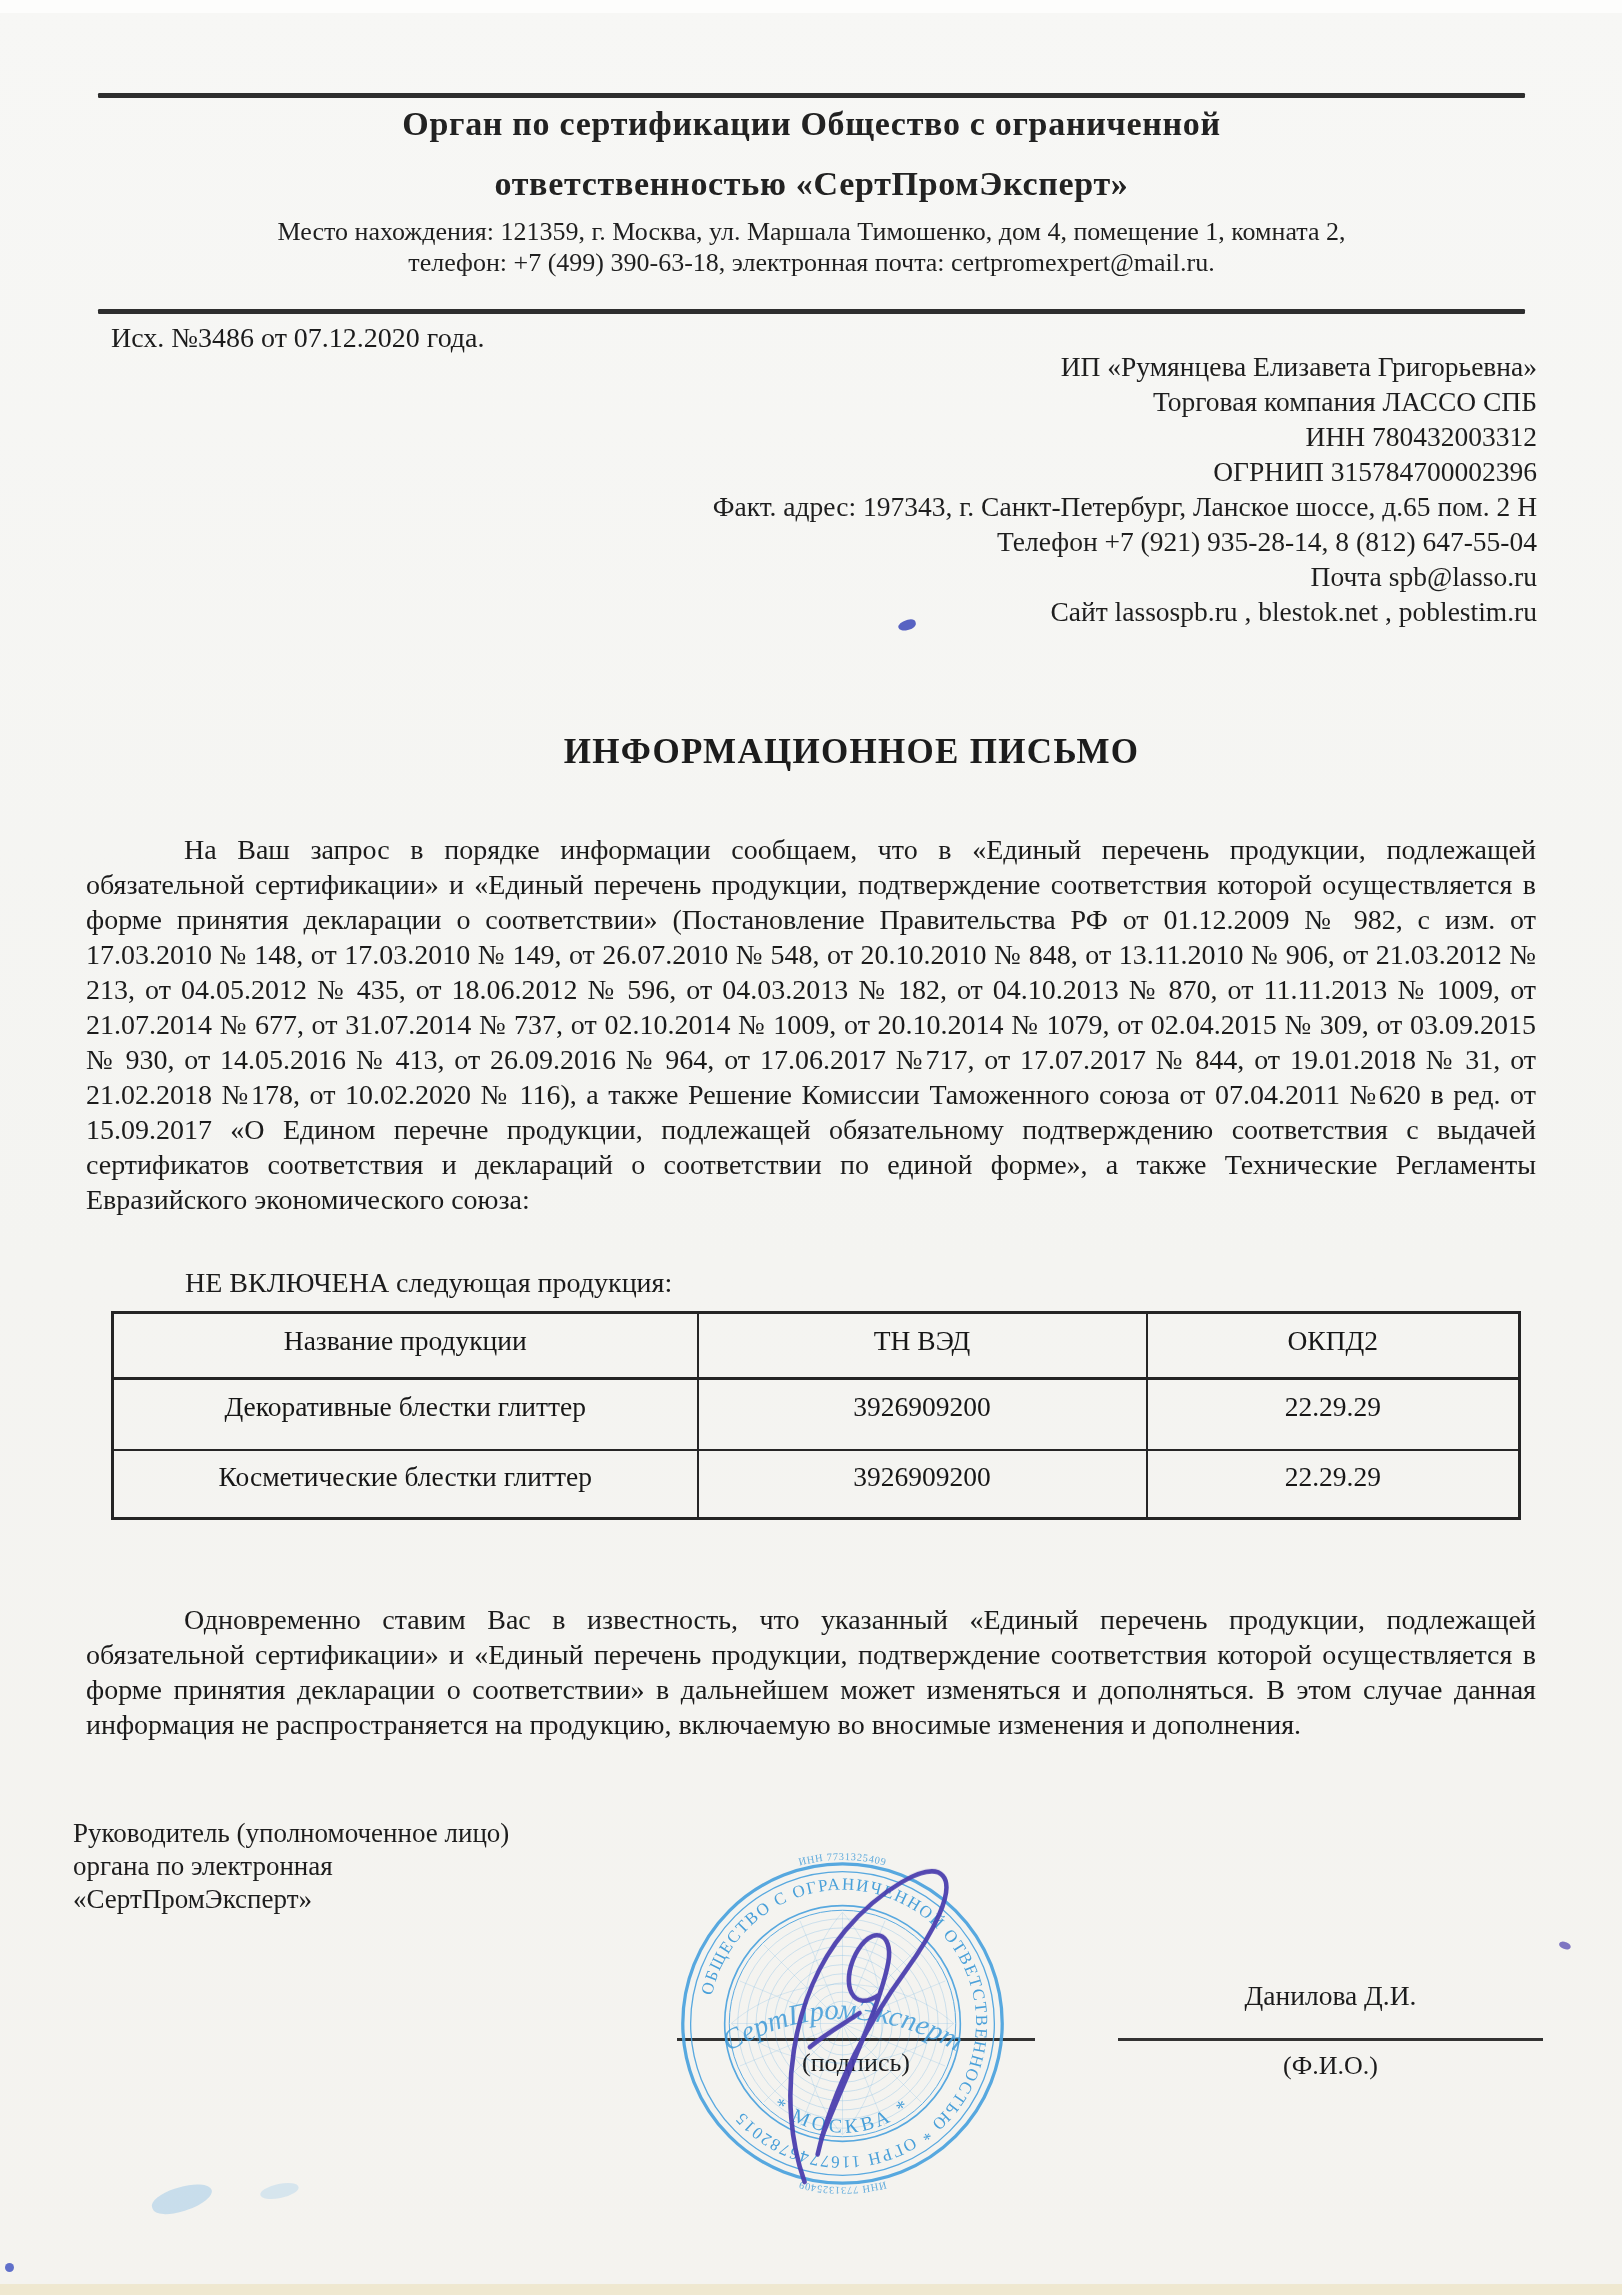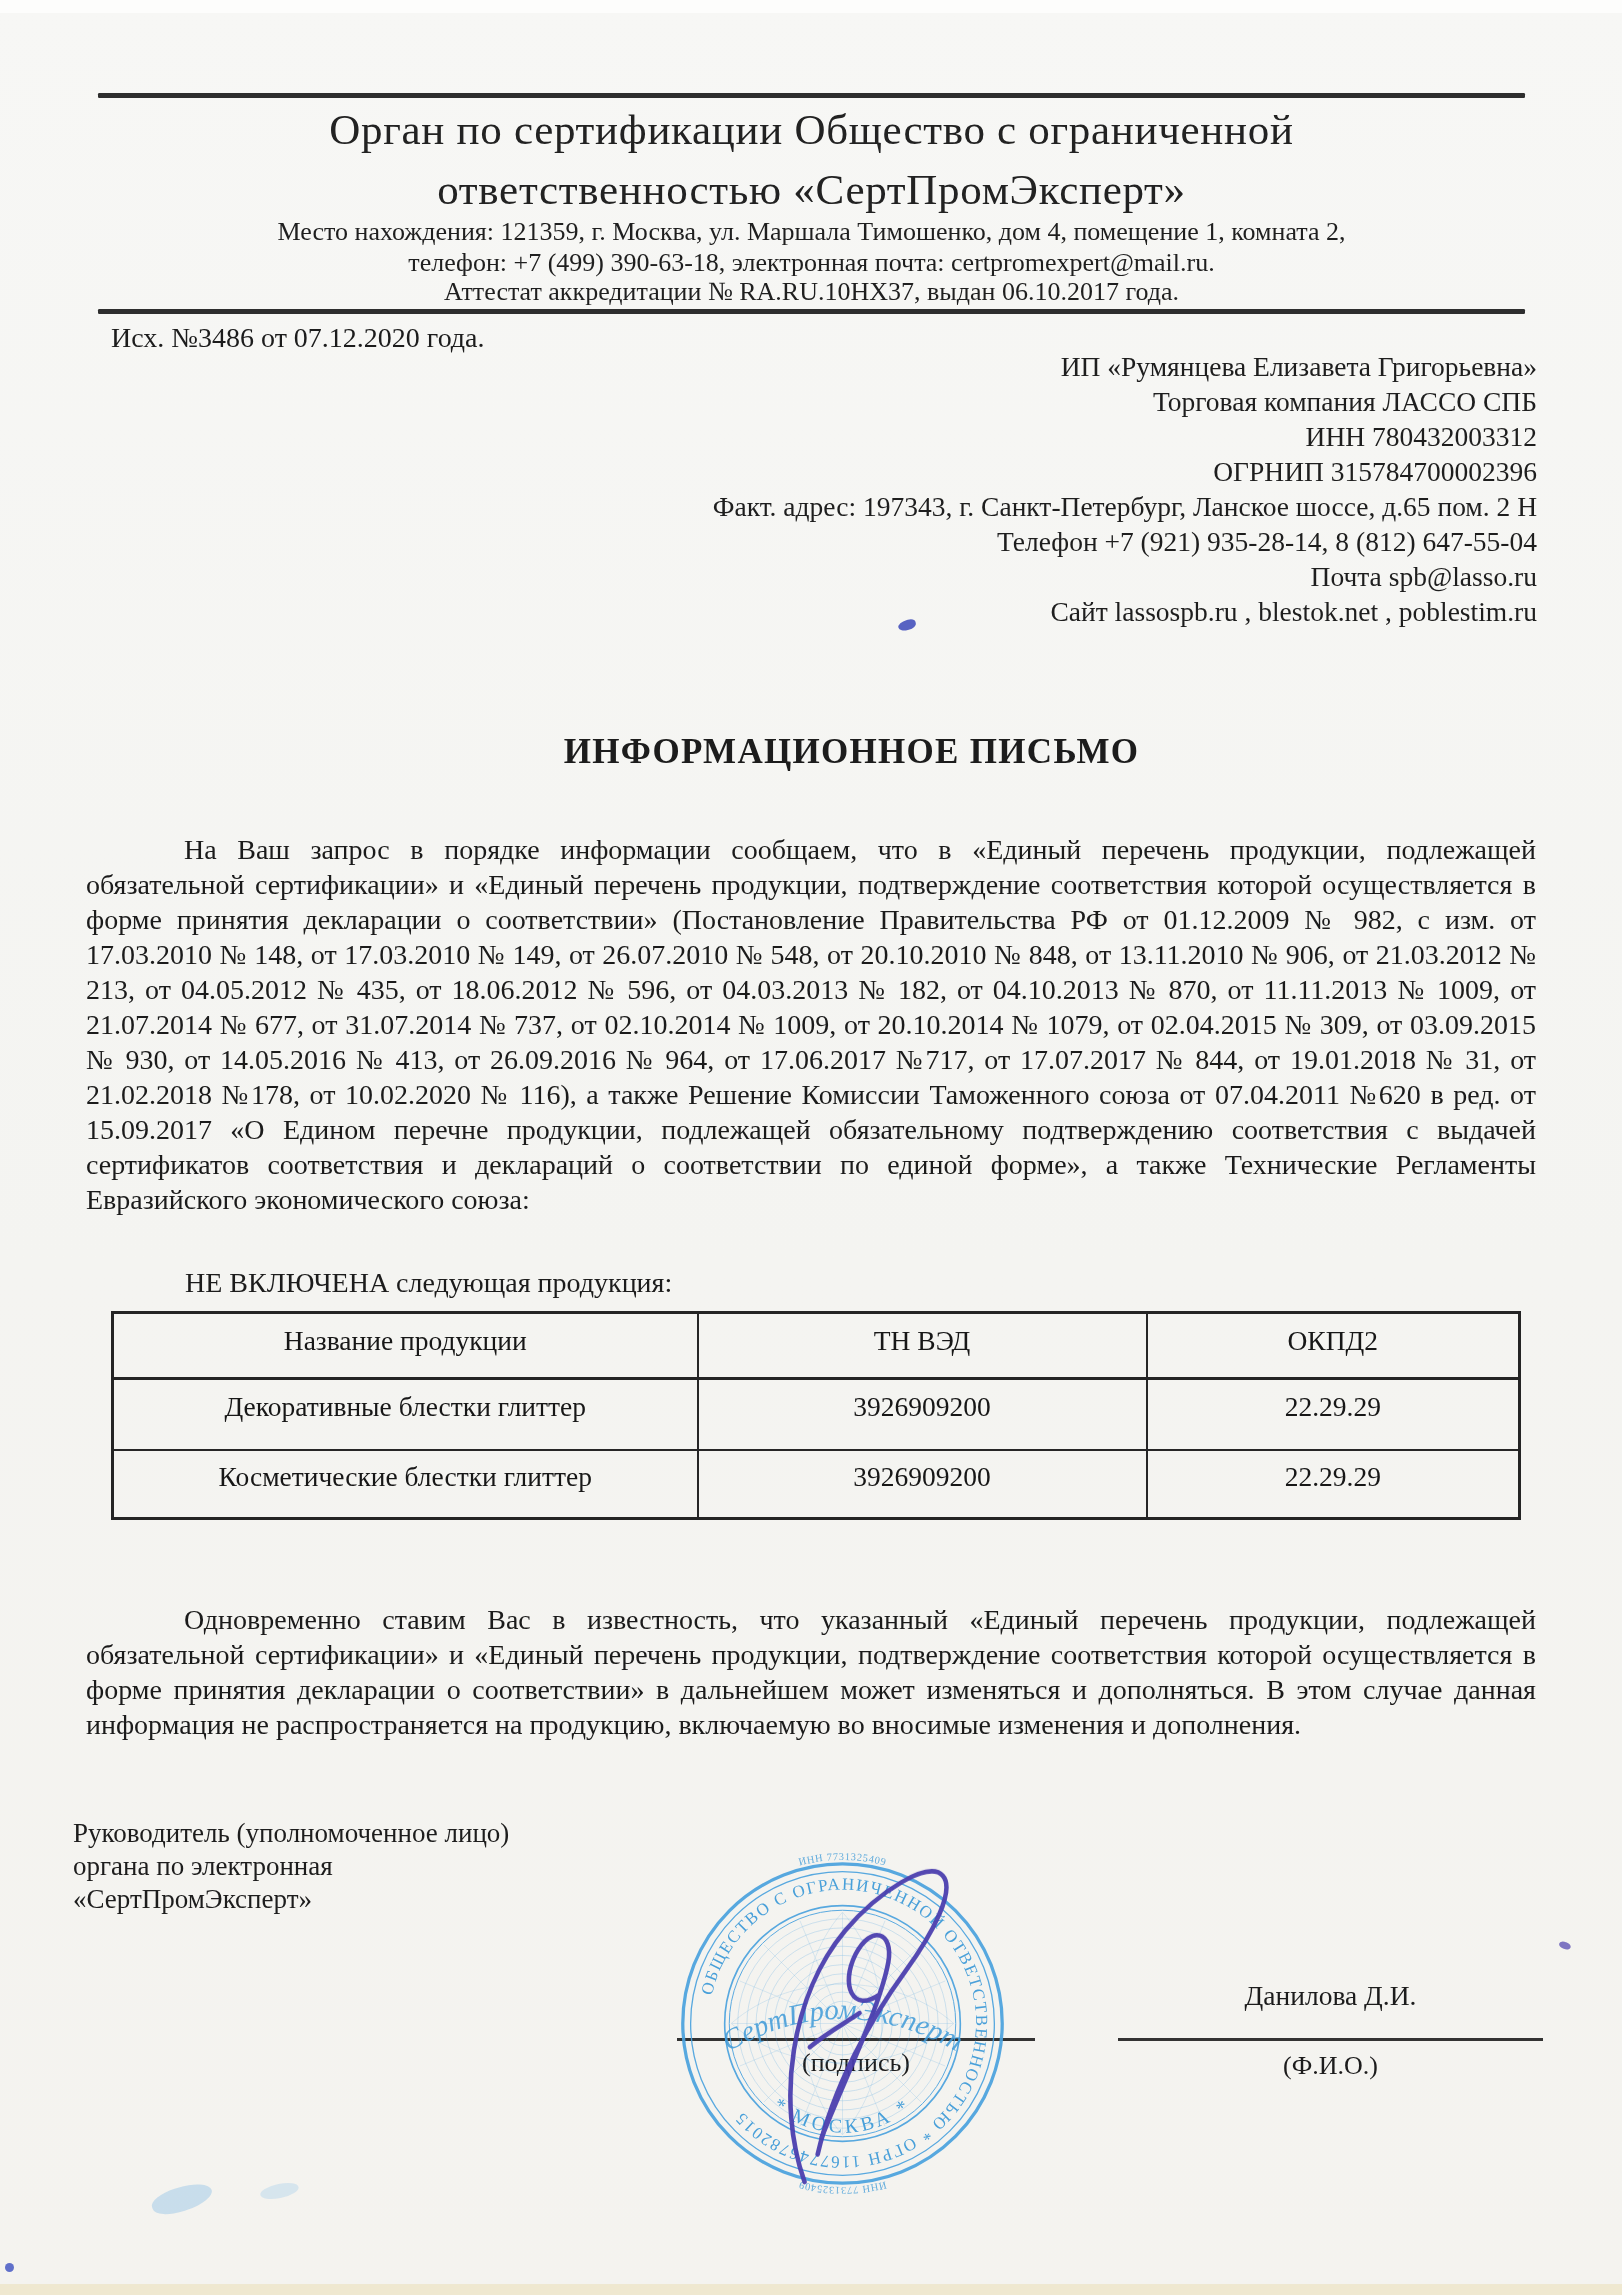--- a/index.html
+++ b/index.html
@@ -5,21 +5,21 @@
   html,body{margin:0;padding:0;background:#8a8a8a;}
   .page{
     position:relative;width:1623px;height:2295px;overflow:hidden;
     background:linear-gradient(180deg,#f7f7f5 0%,#f4f4f1 55%,#f4f3ef 100%);
     font-family:"Liberation Serif","DejaVu Serif",serif;
     color:#1c1c1c;
   }
   .abs{position:absolute;}
   .rule{position:absolute;left:98px;width:1427px;height:5.2px;background:#2e2e2e;border-radius:1.3px;}
   .centered{left:0;width:1623px;text-align:center;}
-  .org-title{font-weight:normal;font-size:43px;letter-spacing:0.7px;color:#222;}
+  .org-title{font-weight:bold;font-size:34px;letter-spacing:0.7px;color:#222;}
   .lh-line{font-size:26px;color:#1f1f1f;}
   .outgoing{font-size:28px;}
   .recipient{right:86px;text-align:right;font-size:27.5px;line-height:35px;color:#1e1e1e;}
   .letter-title{font-weight:bold;font-size:35px;letter-spacing:1.3px;}
   .para{left:86px;width:1450px;font-size:28px;line-height:35px;text-align:justify;text-indent:98px;color:#1b1b1b;}
   .not-included{left:185px;font-size:28px;}
   table.products{
     position:absolute;left:111px;top:1311px;width:1407px;height:205px;
     border-collapse:collapse;table-layout:fixed;font-size:27.5px;color:#171717;
   }
@@ -45,21 +45,20 @@
   <div class="artifact" style="left:0;top:0;width:1623px;height:13px;background:#fdfdfc;"></div>
   <div class="artifact" style="left:0;top:2284px;width:1623px;height:11.8px;background:#efe8d0;"></div>
 
   <div class="rule" style="top:93px;"></div>
 
   <div class="abs centered org-title" style="top:105px;">Орган по сертификации Общество с ограниченной</div>
   <div class="abs centered org-title" style="top:165px;">ответственностью «СертПромЭксперт»</div>
 
   <div class="abs centered lh-line" style="top:217px;">Место нахождения: 121359, г. Москва, ул. Маршала Тимошенко, дом 4, помещение 1, комната 2,</div>
   <div class="abs centered lh-line" style="top:248px;">телефон: +7 (499) 390-63-18, электронная почта: certpromexpert@mail.ru.</div>
-  <div class="abs centered lh-line" style="top:277px;">Аттестат аккредитации № RA.RU.10НХ37, выдан 06.10.2017 года.</div>
 
   <div class="rule" style="top:309px;"></div>
 
   <div class="abs outgoing" style="left:73px;top:322px;margin-left:38px;">Исх. №3486 от 07.12.2020 года.</div>
 
   <div class="abs recipient" style="top:349px;">
     <div>ИП «Румянцева Елизавета Григорьевна»</div>
     <div>Торговая компания ЛАССО СПБ</div>
     <div>ИНН 780432003312</div>
     <div>ОГРНИП 315784700002396</div>

